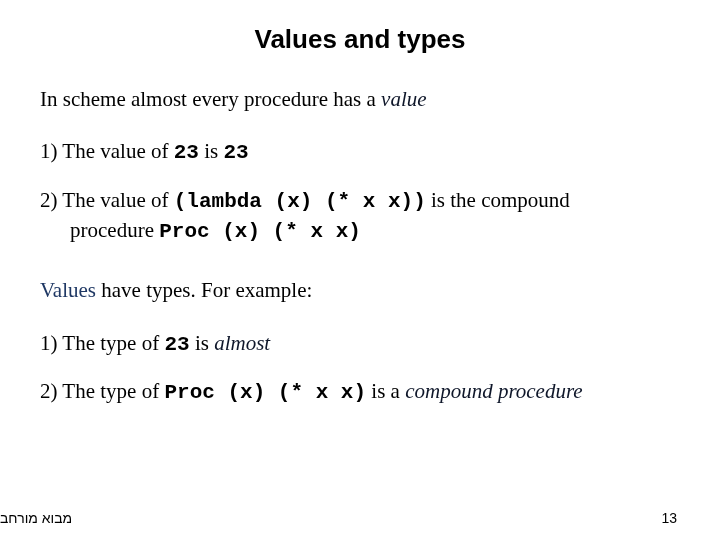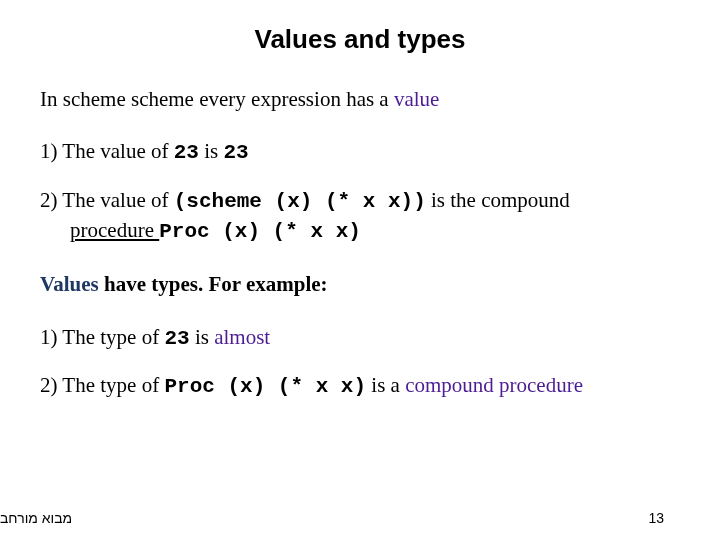--- a/index.html
+++ b/index.html
@@ -25,69 +25,69 @@
     font-size: 26px;
     text-align: center;
     margin: 0 0 30px 0;
   }
   p.line {
     font-size: 21px;
     margin: 0 0 24px 0;
     line-height: 1.35;
   }
   p.tight { margin-bottom: 18px; }
-  .red { color: #4c1d95; }
+  .red { color: #0f172a; font-style: italic; }
   .navy { color: #1f3864; }
   .code {
     font-family: Liberation Mono, monospace;
     font-weight: 700;
     font-size: 21px;
     white-space: pre;
   }
-  .indent { padding-left: 30px; text-decoration: underline; }
+  .indent { padding-left: 30px; }
   .footer {
     position: absolute;
     bottom: 14px;
     left: 0;
     width: 720px;
     text-align: left;
     font-family: Arial, Helvetica, sans-serif;
     font-size: 14px;
     direction: rtl;
   }
   .pagenum {
     position: absolute;
     bottom: 14px;
-    right: 56px;
+    right: 43px;
     font-family: Arial, Helvetica, sans-serif;
     font-size: 14px;
   }
 </style>
 </head>
 <body>
 
 <div class="slide">
 
   <h1 class="title">Values and types</h1>
 
   <p class="line">
-    <span>In scheme scheme every expression has a </span><span class="red">value</span>
+    <span>In scheme almost every procedure has a </span><span class="red">value</span>
   </p>
 
 
   <p class="line tight">
     <span>1) The value of </span><span class="code">23</span><span> is </span><span class="code">23</span>
   </p>
 
   <p class="line">
-    <span>2) The value of </span><span class="code">(scheme (x) (* x x))</span><span>  is the compound</span><br>
+    <span>2) The value of </span><span class="code">(lambda (x) (* x x))</span><span>  is the compound</span><br>
     <span class="indent">procedure </span><span class="code">Proc (x) (* x x)</span>
   </p>
 
-  <p class="line" style="margin-top:24px;font-weight:bold;">
+  <p class="line" style="margin-top:30px;">
     <span class="navy">Values</span><span> have types. For example:</span>
   </p>
 
   <p class="line tight">
     <span>1) The type of </span><span class="code">23</span><span> is </span><span class="red">almost</span>
   </p>
 
   <p class="line">
     <span>2) The type of </span><span class="code">Proc (x) (* x x)</span><span>  is a </span><span class="red">compound procedure</span>
   </p>

